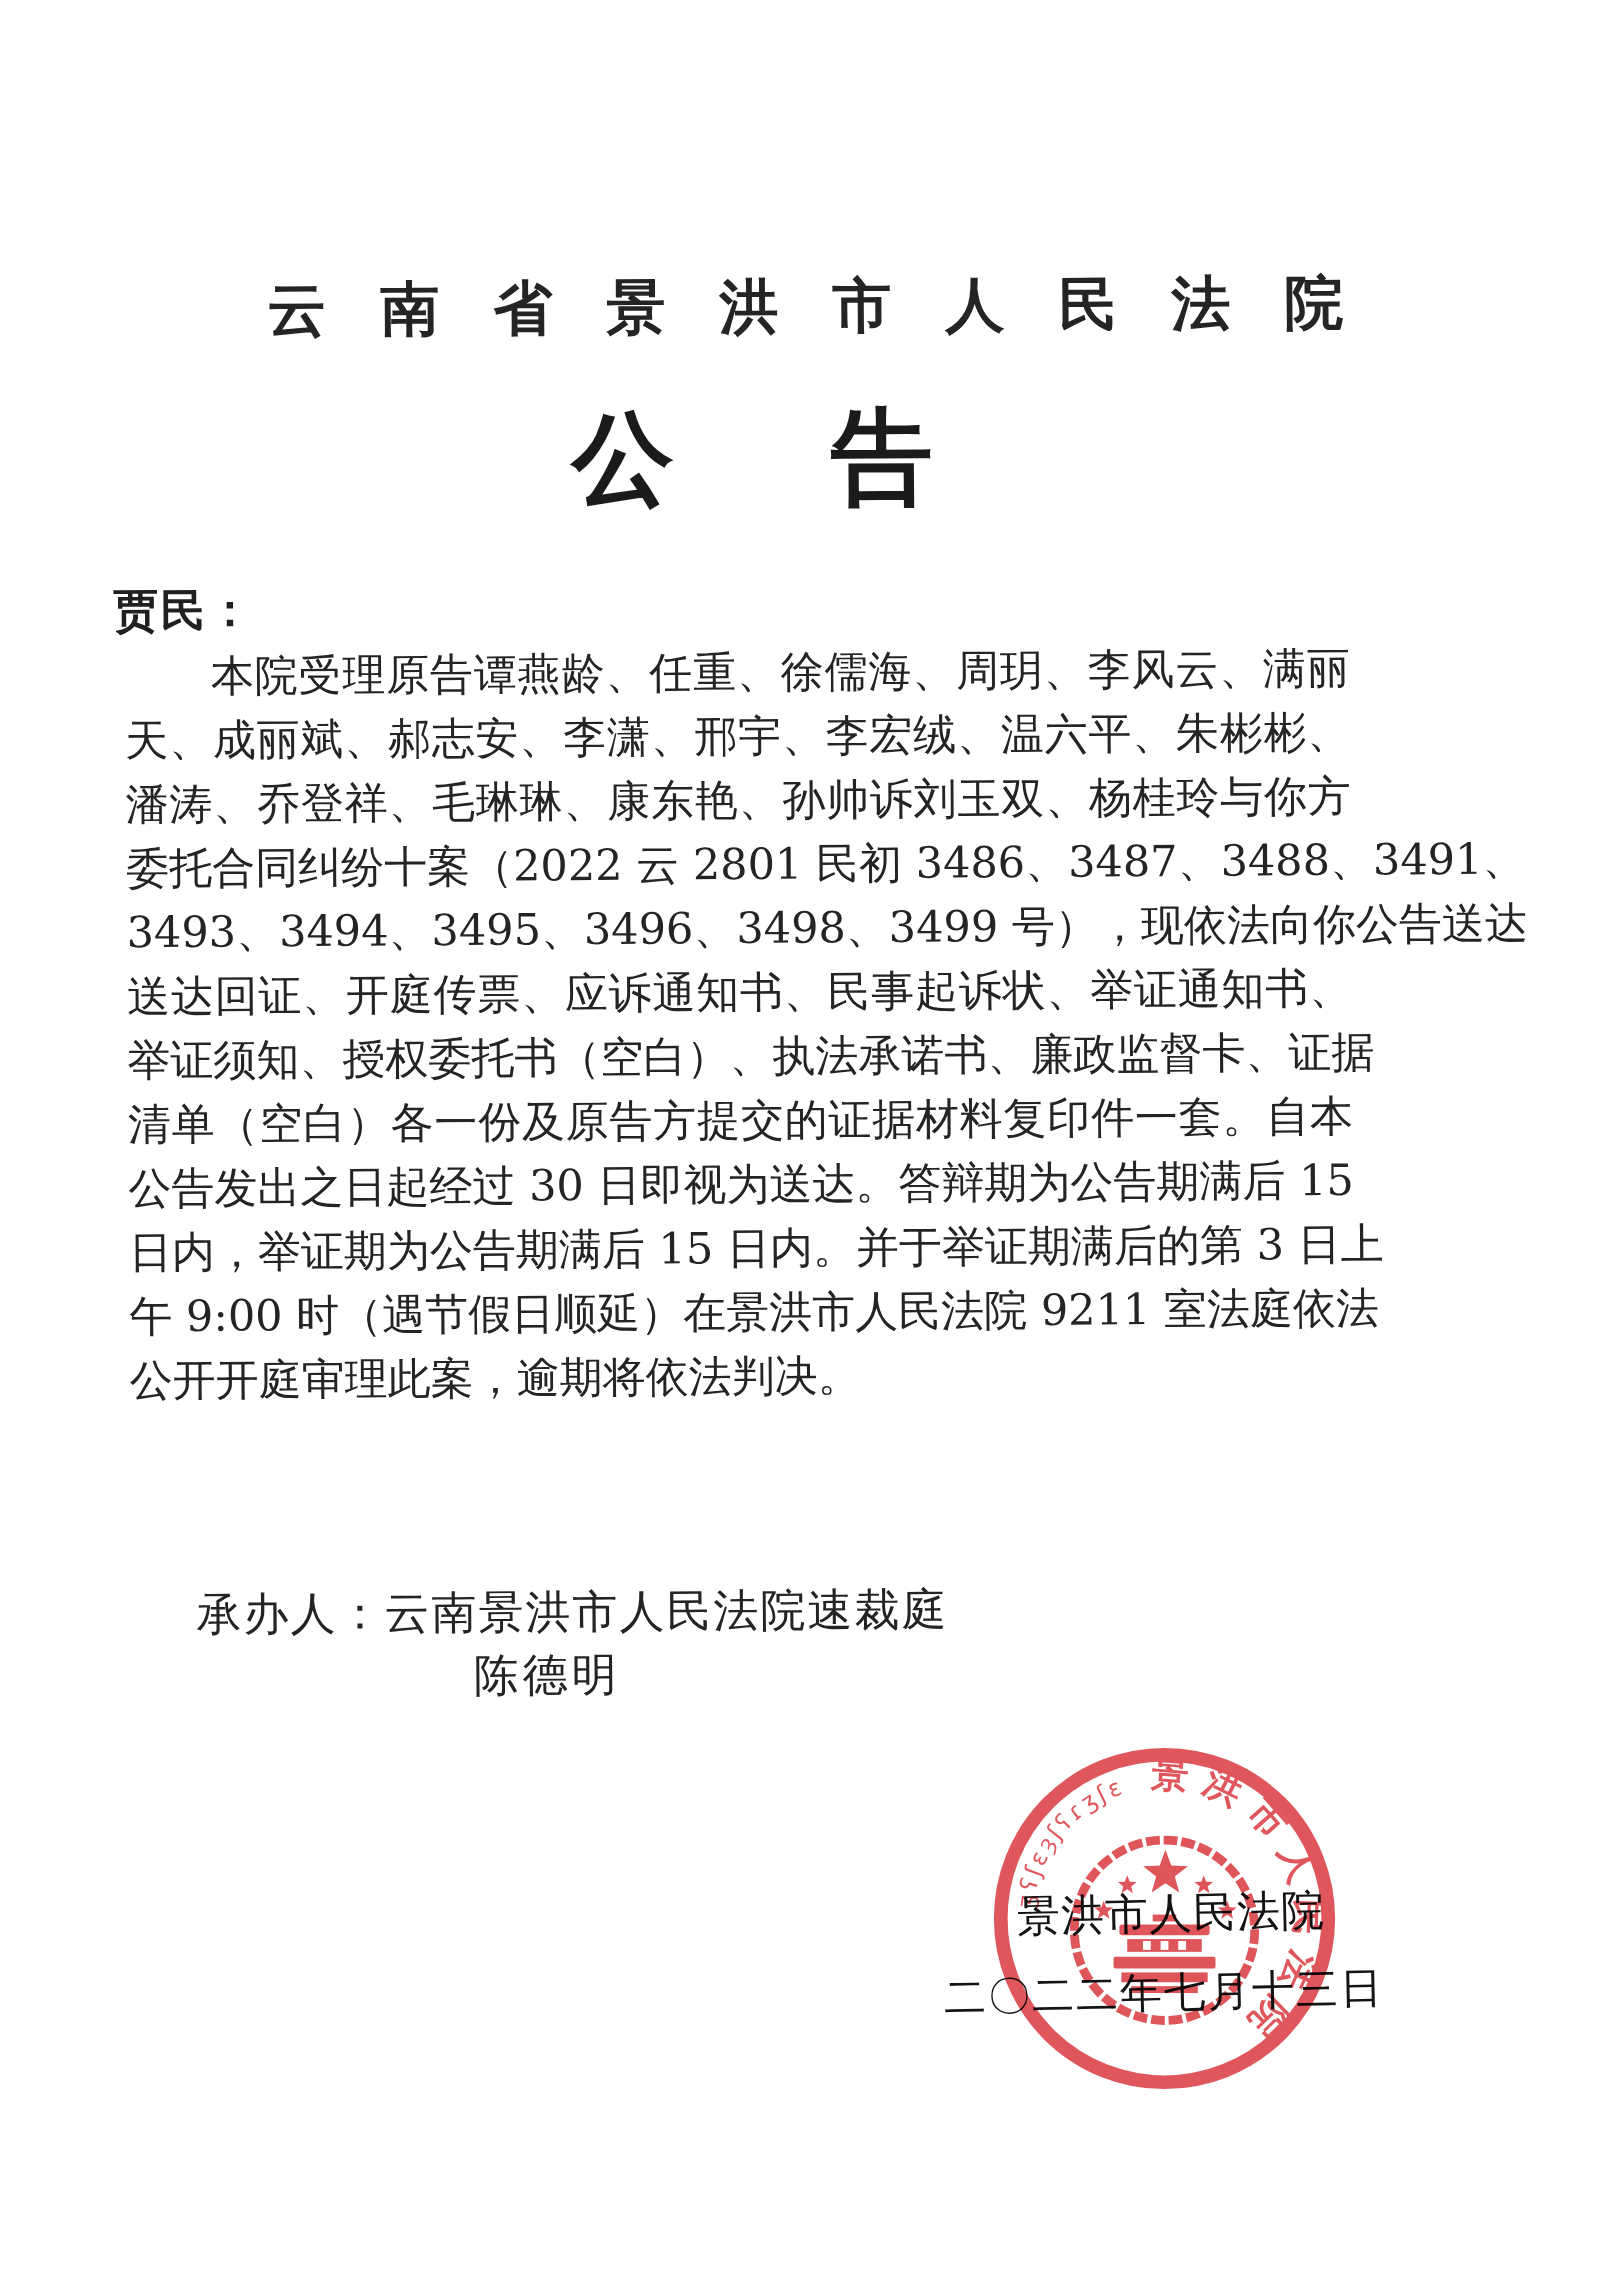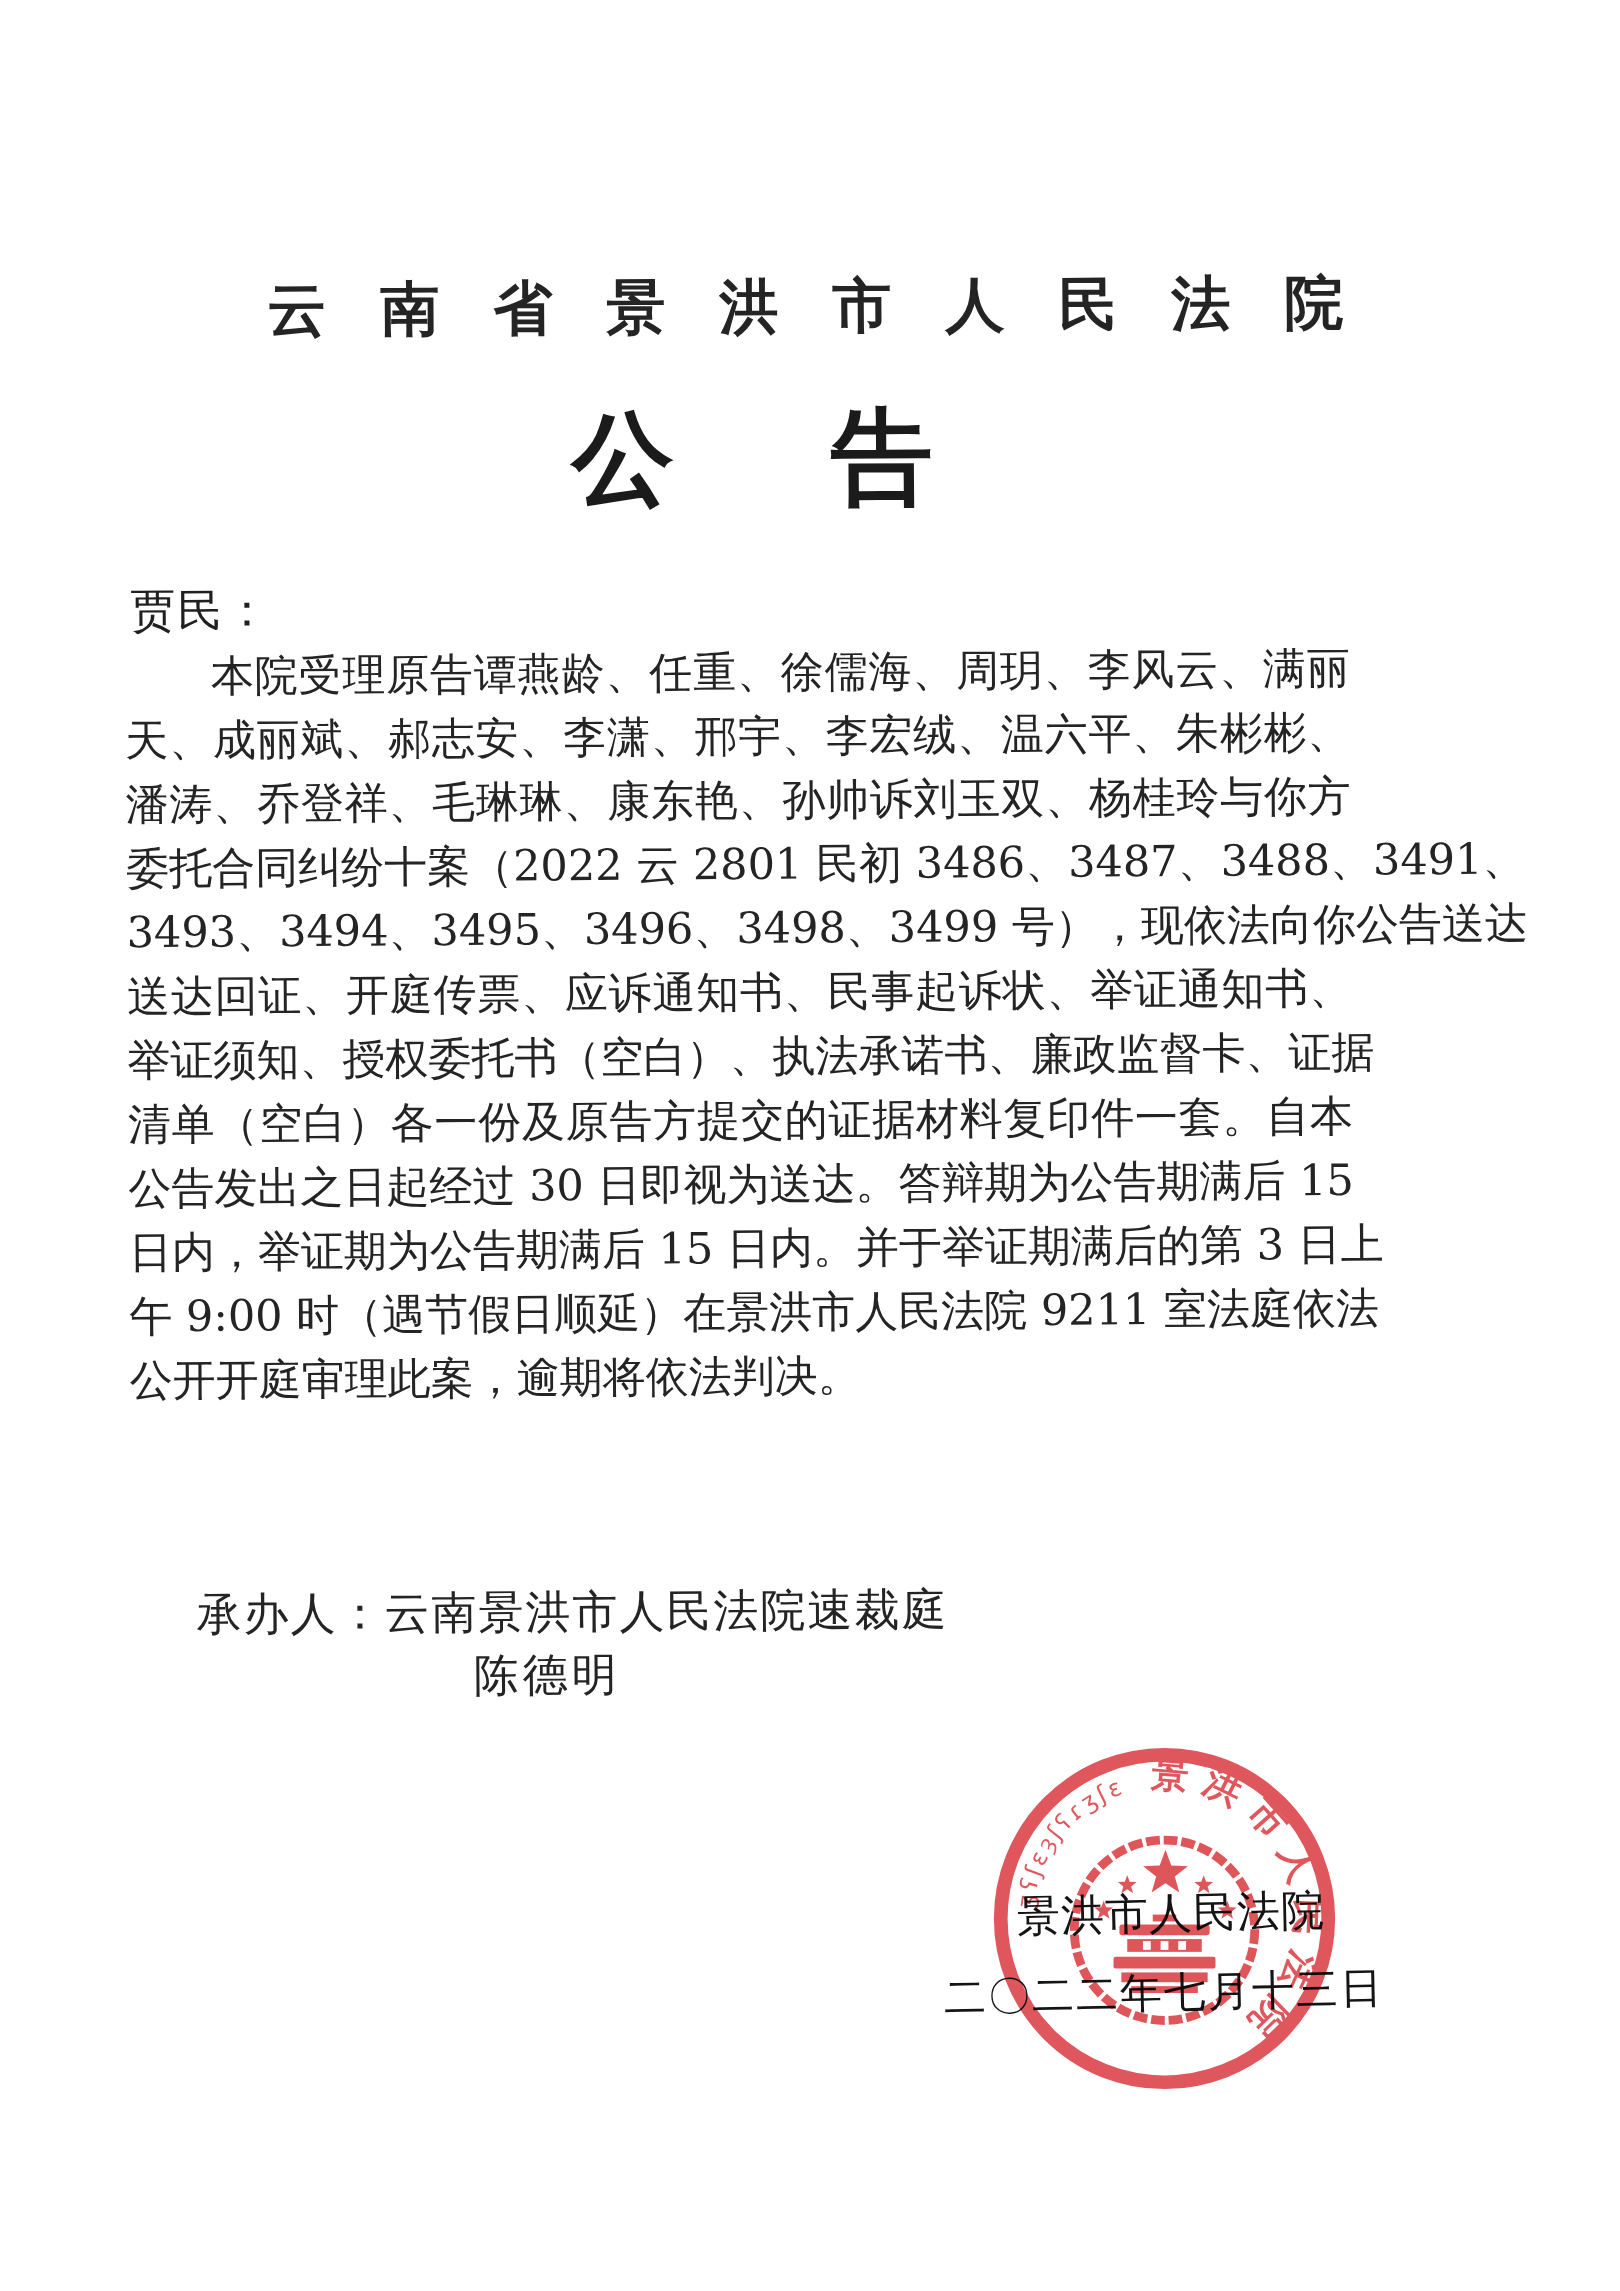--- a/index.html
+++ b/index.html
@@ -27,22 +27,22 @@
   }
   .notice-title{
     position:absolute;top:384px;left:-54px;width:100%;
     text-align:center;
     font-size:102px;font-weight:bold;
     letter-spacing:157px;text-indent:157px;
     white-space:nowrap;
     color:#1b1b1b;
   }
   .salutation{
-    position:absolute;left:133px;top:570px;
-    font-size:45px;letter-spacing:2px;
+    position:absolute;left:116px;top:570px;
+    font-size:45px;letter-spacing:2px;font-weight:bold;
   }
   .body-block{position:absolute;left:127px;top:633px;}
   .bline{
     width:1225px;height:64px;line-height:64px;
     font-size:43px;
     text-align:justify;text-align-last:justify;
     white-space:nowrap;
     color:#242424;
   }
   .bline.first{padding-left:86px;width:1139px;}

